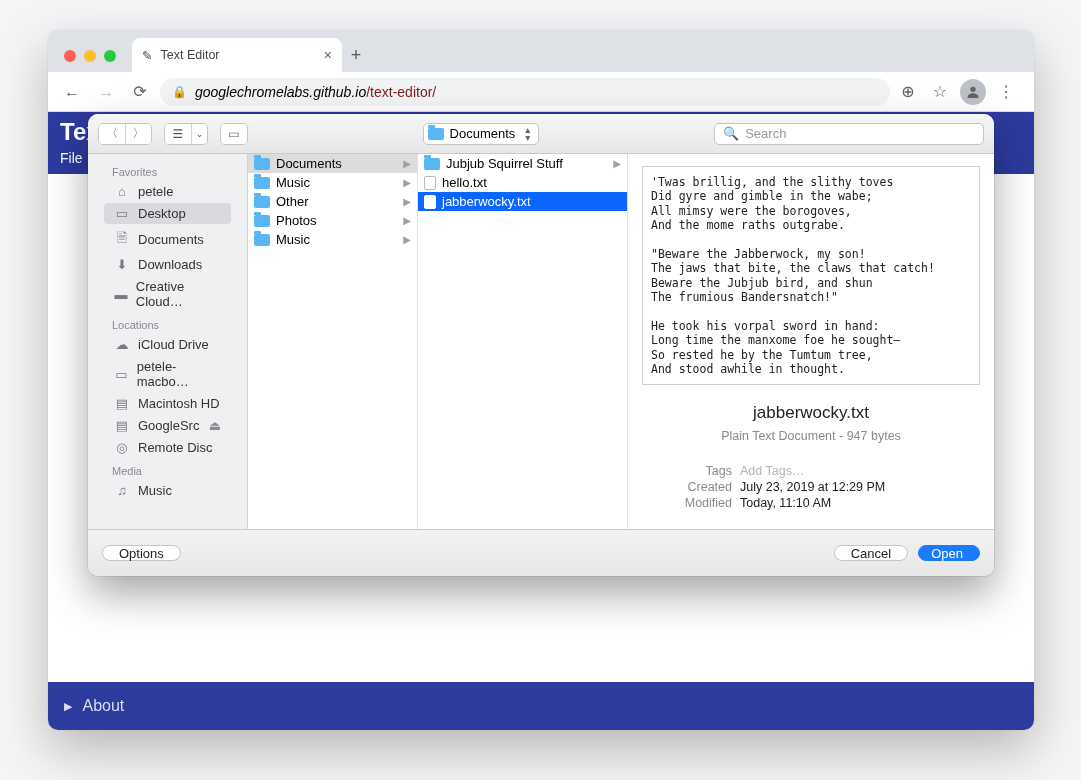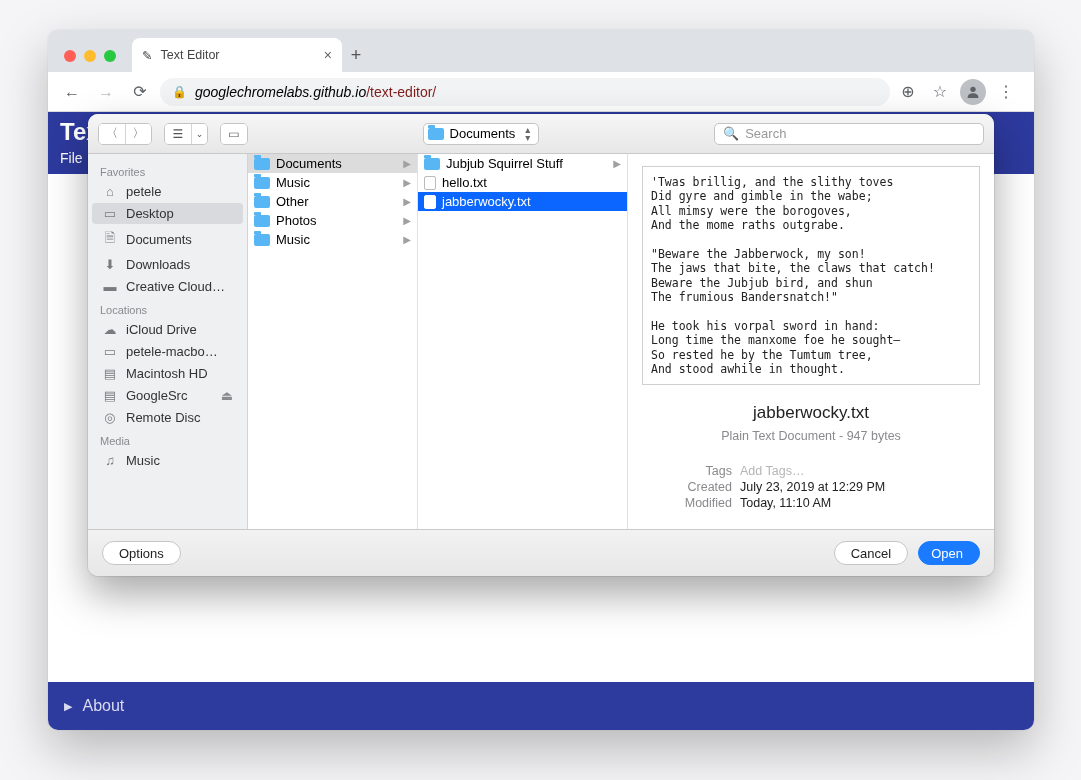--- a/index.html
+++ b/index.html
@@ -139,21 +139,21 @@
   .folder-icon-sm { width:16px; height:12px; background:#59b6f4; border-radius:2px; position:relative;}
   .folder-icon-sm::before { content:""; position:absolute; top:-3px; left:0; width:7px; height:3px; background:#59b6f4; border-radius:1px 1px 0 0;}
   .fd-search {
     width:270px; height:22px; border:1px solid #c4c4c4; border-radius:5px; background:#fff;
     display:flex; align-items:center; padding:0 8px; gap:6px; color:#999; font-size:13px;
   }
 
   .fd-body { flex:1; display:flex; background:#fff; border-bottom:1px solid #c9c9c9;}
   .fd-sidebar {
     width:160px; background:#eef0f2; border-right:1px solid #d3d3d3;
-    font-size:13px; overflow:auto; padding:6px 0;
+    font-size:13px; overflow:auto; padding:6px 12px;
   }
   .side-heading { color:#8a8a8e; font-size:11px; padding:6px 12px 2px 12px;}
   .side-item {
     display:flex; align-items:center; gap:8px;
     padding:3px 10px; color:#333; border-radius:4px; margin:1px 4px;
   }
   .side-item.sel { background:#d8dadd; }
   .side-item .sic { width:16px; text-align:center; color:#7b7b7f; font-size:13px;}
   .side-item .eject { margin-left:auto; color:#8a8a8e;}
 
@@ -186,21 +186,21 @@
   .meta-row { display:flex; gap:8px; padding:1px 0;}
   .meta-row .k { width:90px; text-align:right; color:#8a8a8e;}
   .meta-row .v { color:#222;}
   .meta-row .v.ph { color:#b5b5b8;}
 
   .fd-footer {
     height:46px; background:linear-gradient(#f2f2f2,#e7e7e7);
     display:flex; align-items:center; padding:0 14px; gap:10px;
   }
   .btn {
-    height:24px; padding:0 16px; border-radius:12px; font-size:13px;
+    height:16px; padding:0 16px; border-radius:12px; font-size:13px;
     border:1px solid #c4c4c4; background:#fff; color:#222;
   }
   .btn.primary { background:#1a7bff; border-color:#1a7bff; color:#fff; font-weight:500;padding-left:12px;}
   .fd-footer .spacer { flex:1;}
   .updown { font-size:10px; line-height:8px; color:#666; display:flex; flex-direction:column; margin-left:4px;}
 </style>
 </head>
 <body>
 
 <div class="browser-window">

